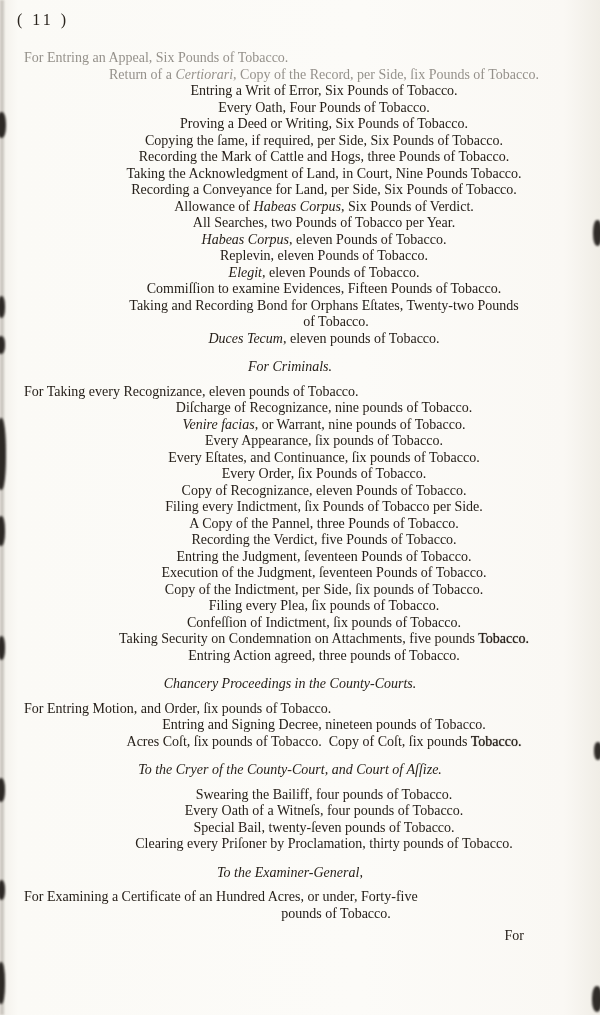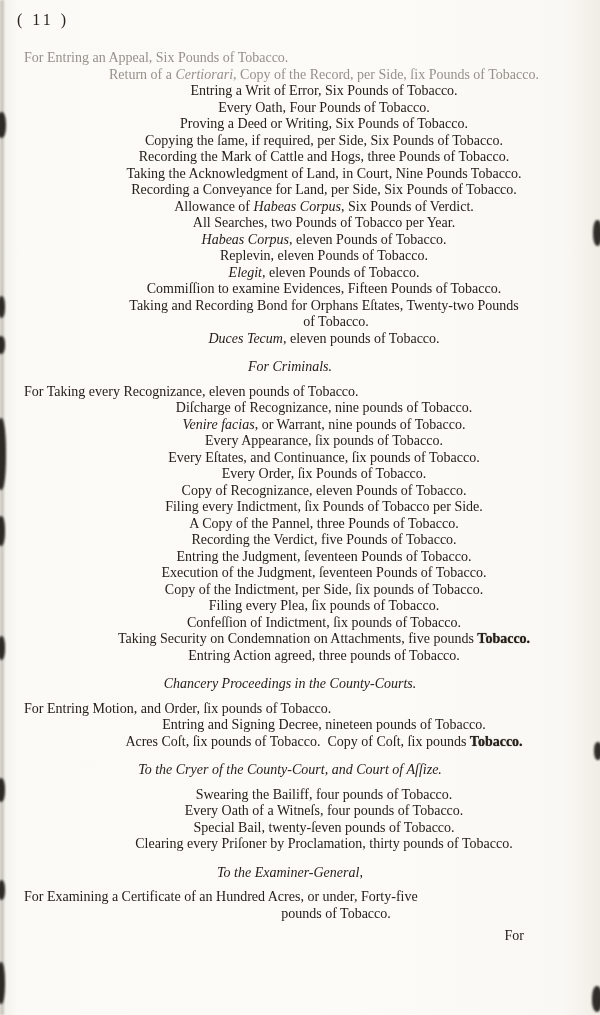--- a/index.html
+++ b/index.html
@@ -17,21 +17,21 @@
   .content{position:absolute;top:50px;left:0;right:0;}
   .section{margin:0;}
   .heading{
     text-align:center;font-style:italic;margin:12px 30px 8px 10px;font-size:14px;
   }
   .line{padding-right:14px;white-space:pre-wrap;}
   .indent-0{padding-left:24px;}
   .indent-1{padding-left:62px;text-align:center;}
   .indent-2{padding-left:86px;text-align:center;}
   .it{font-style:italic;}
-  .bd{font-weight:bold;text-shadow:0 0 1px rgba(30,22,14,.75);}
+  .bd{font-weight:normal;text-shadow:0 0 1px rgba(30,22,14,.75);}
   .faded{opacity:.58;filter:blur(.4px);color:#4a443c;}
   .catchword{text-align:right;padding-right:76px;margin-top:6px;}
   .artifact{
     position:absolute;background:#171310;border-radius:45%;
     filter:blur(1.1px);opacity:.88;
   }
   .edge-shade{
     position:absolute;left:0;top:0;width:4px;height:100%;
     background:rgba(60,50,40,.22);filter:blur(1px);
   }

